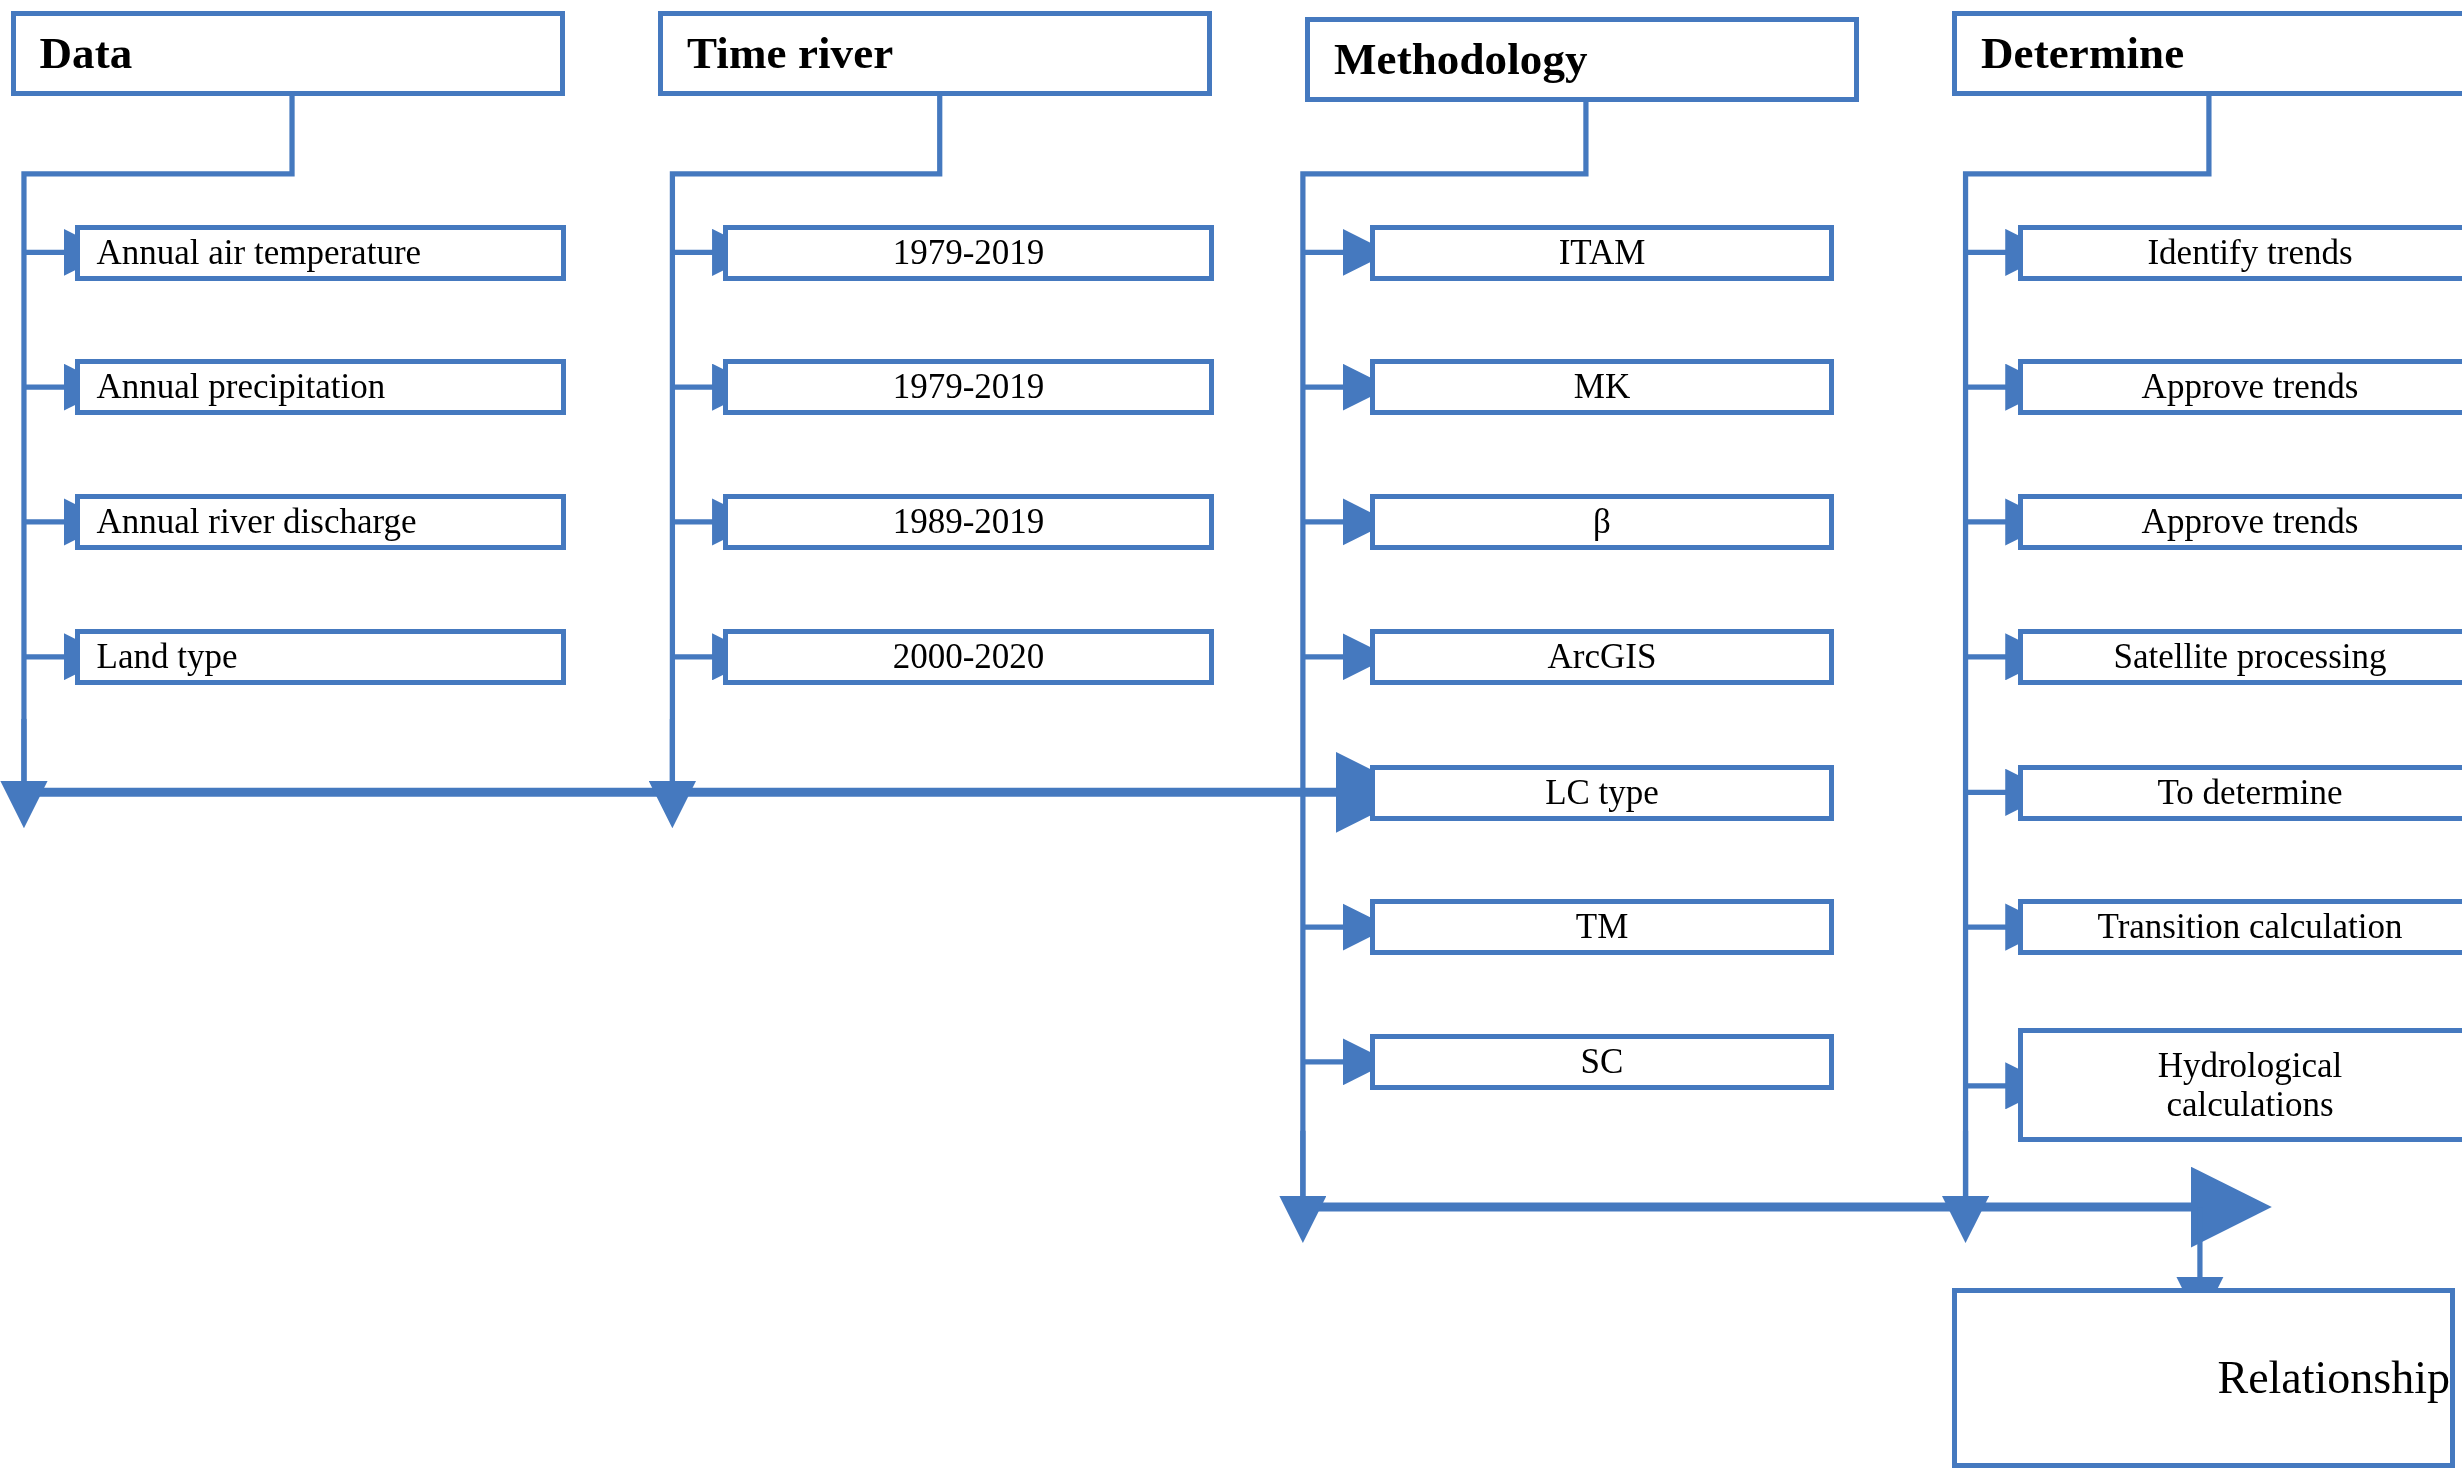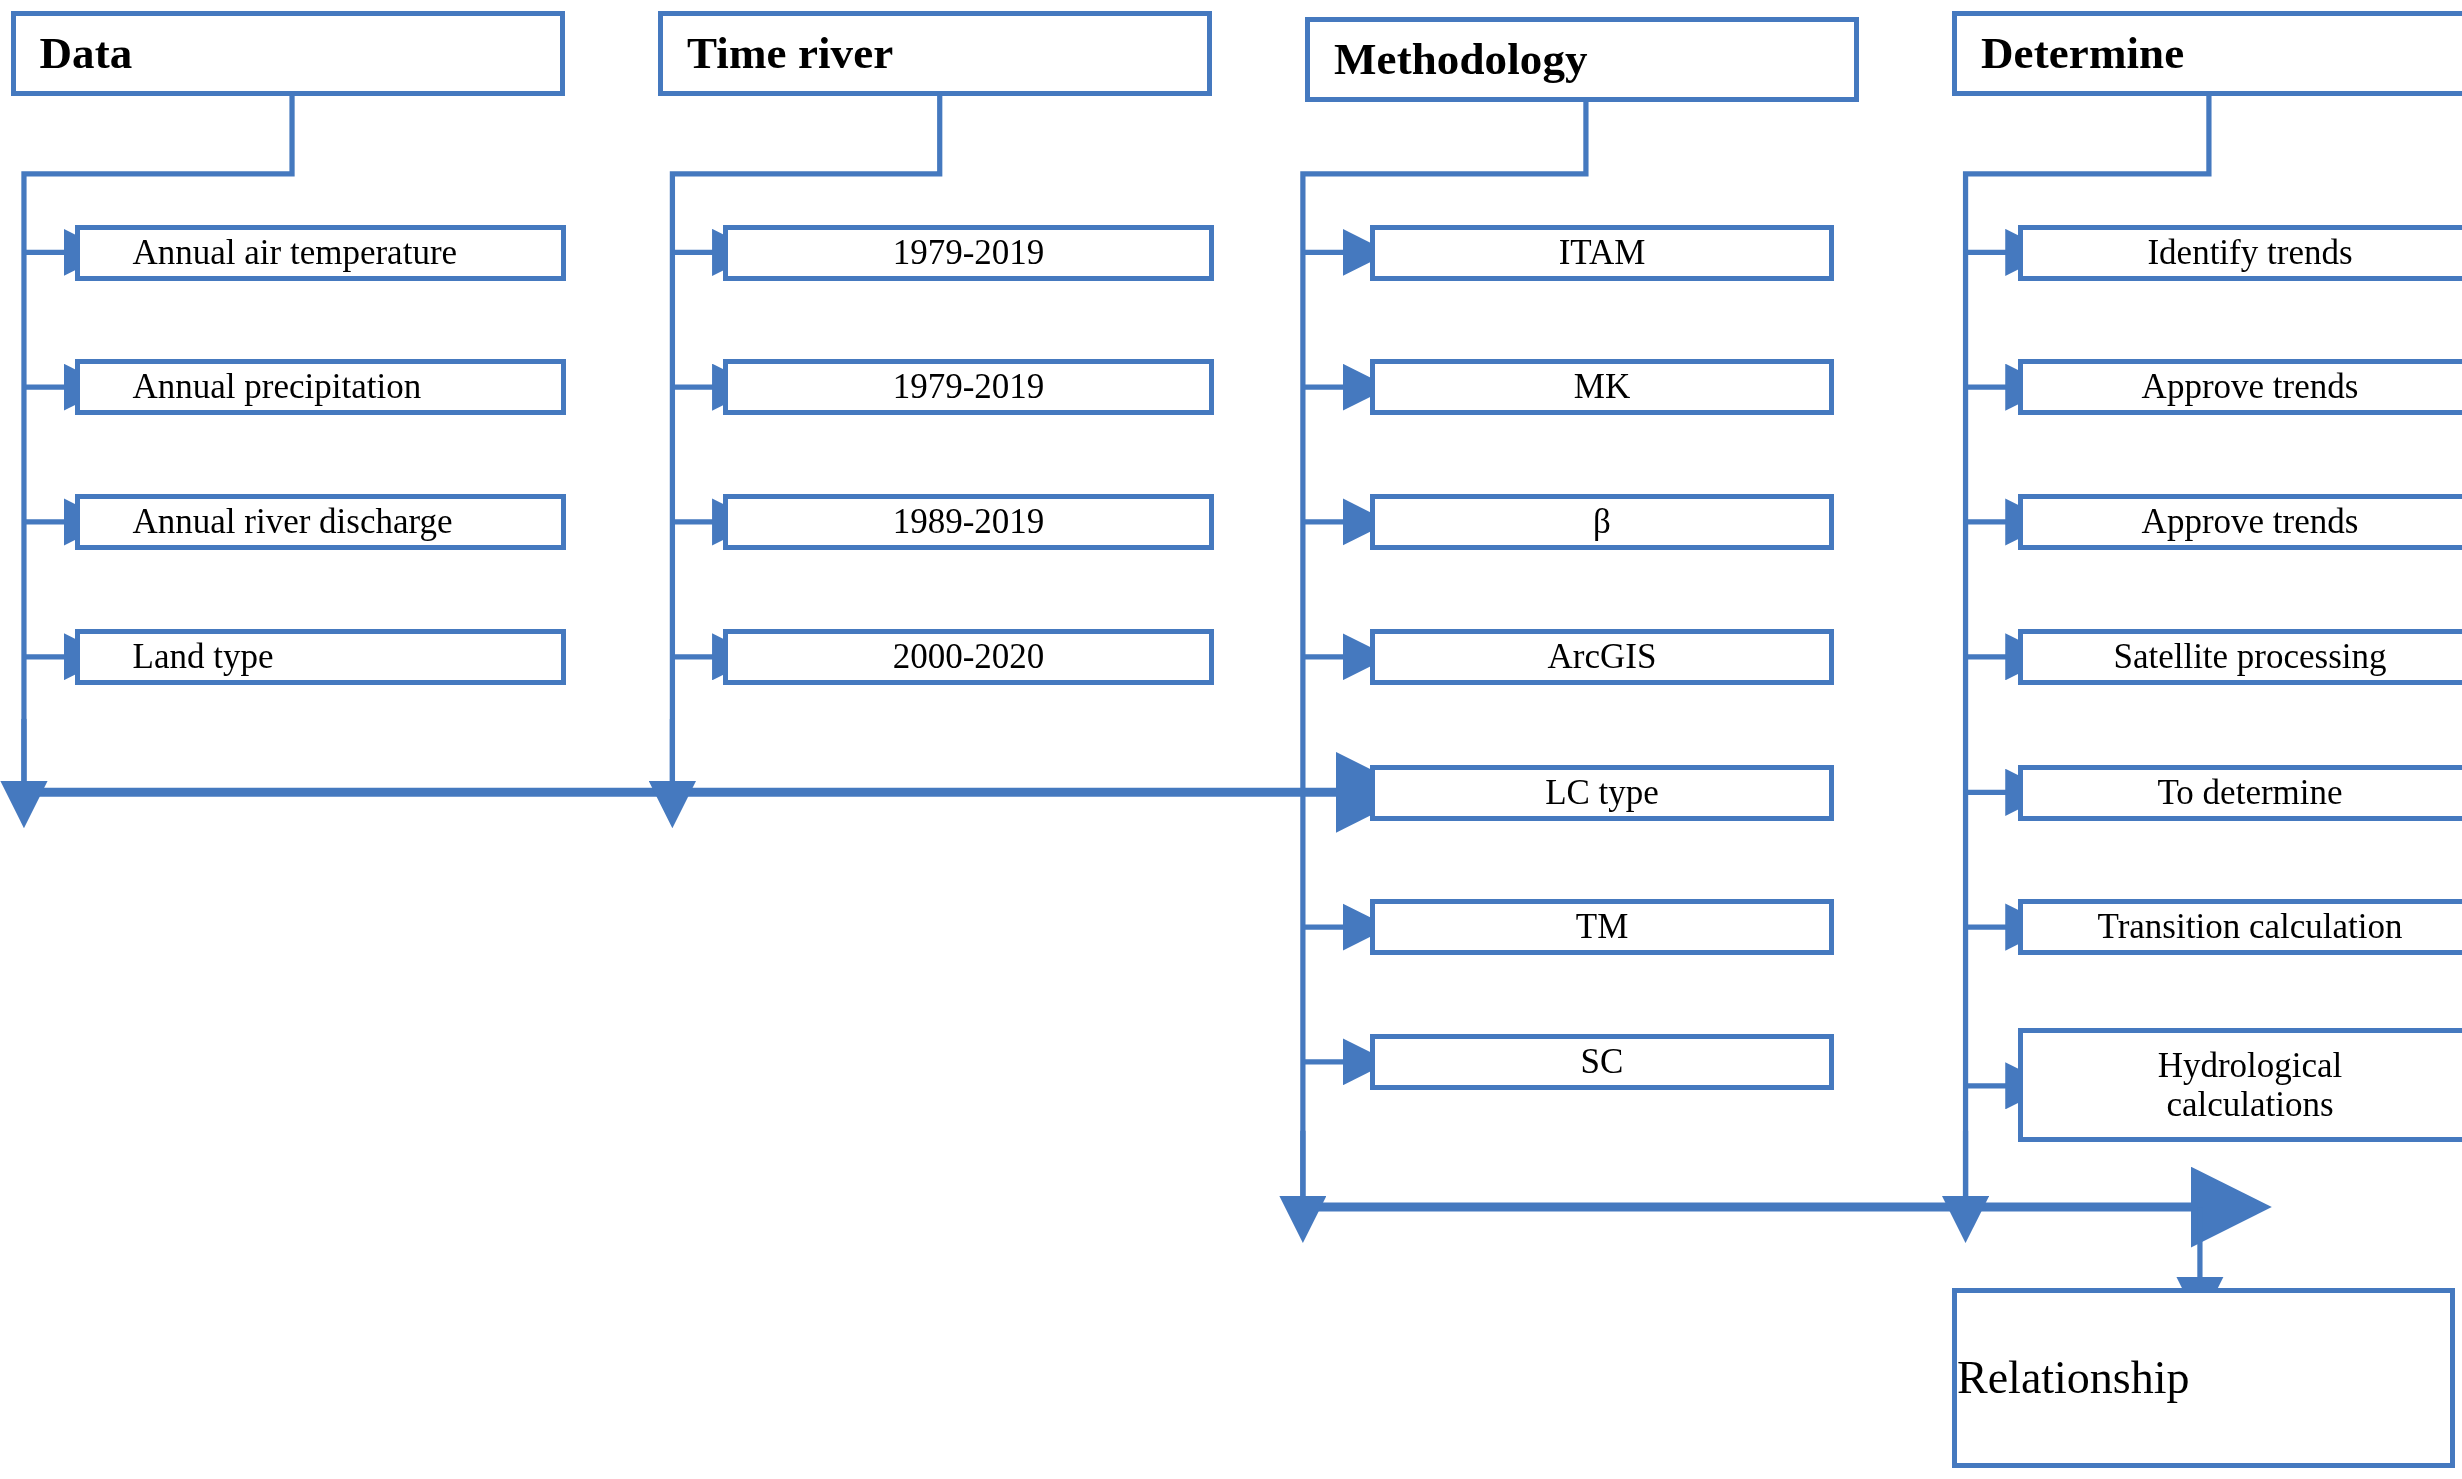--- a/index.html
+++ b/index.html
@@ -50,25 +50,24 @@
     letter-spacing: 0.1px;
   }
   .item-node .label {
     font-size: 35px;
     text-align: center;
     padding: 0 9px;
   }
   .item-node.align-left .label {
     text-align: left;
     padding-left: 16.5px;
-    margin-left: 36px;
   }
   .final-node .label {
     font-size: 46px;
-    text-align: left;
+    text-align: right;
   }
 </style>
 </head>
 <body>
 
 <div id="stage">
 
   <svg class="connectors" viewBox="0 0 3288 1975" xmlns="http://www.w3.org/2000/svg">
     <defs>
       <marker id="ah-right" markerWidth="9" markerHeight="9" refX="1" refY="4.5" orient="auto" markerUnits="strokeWidth">

